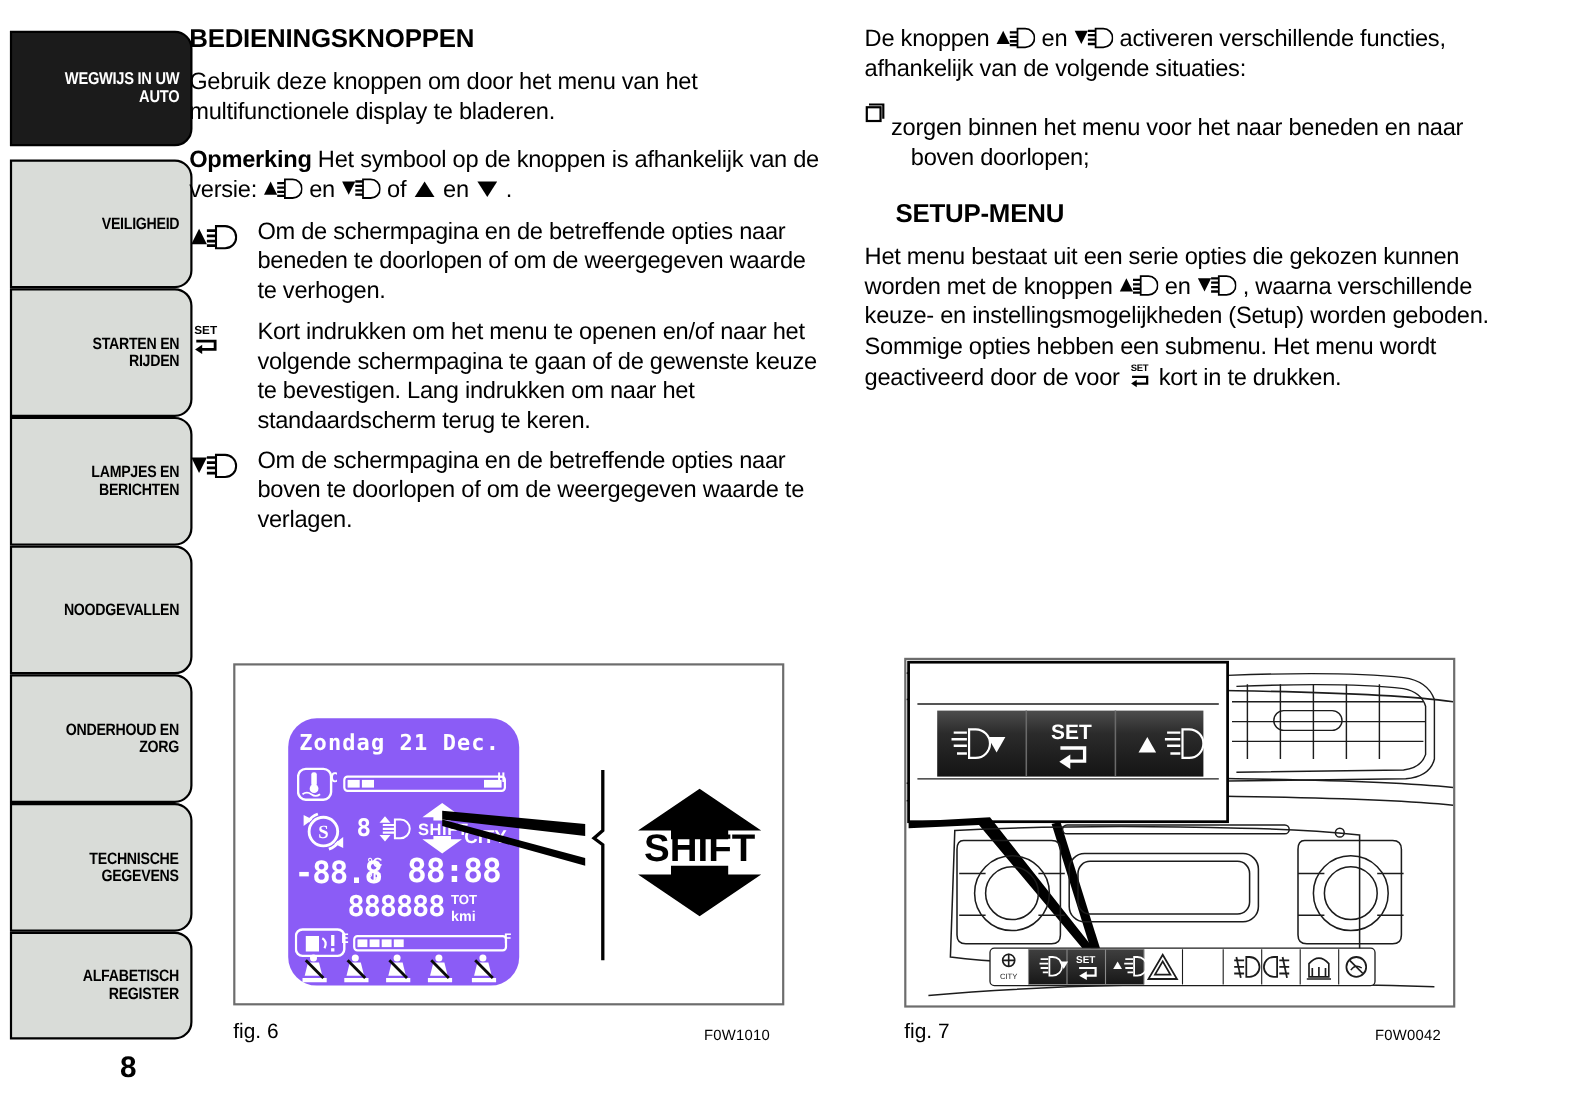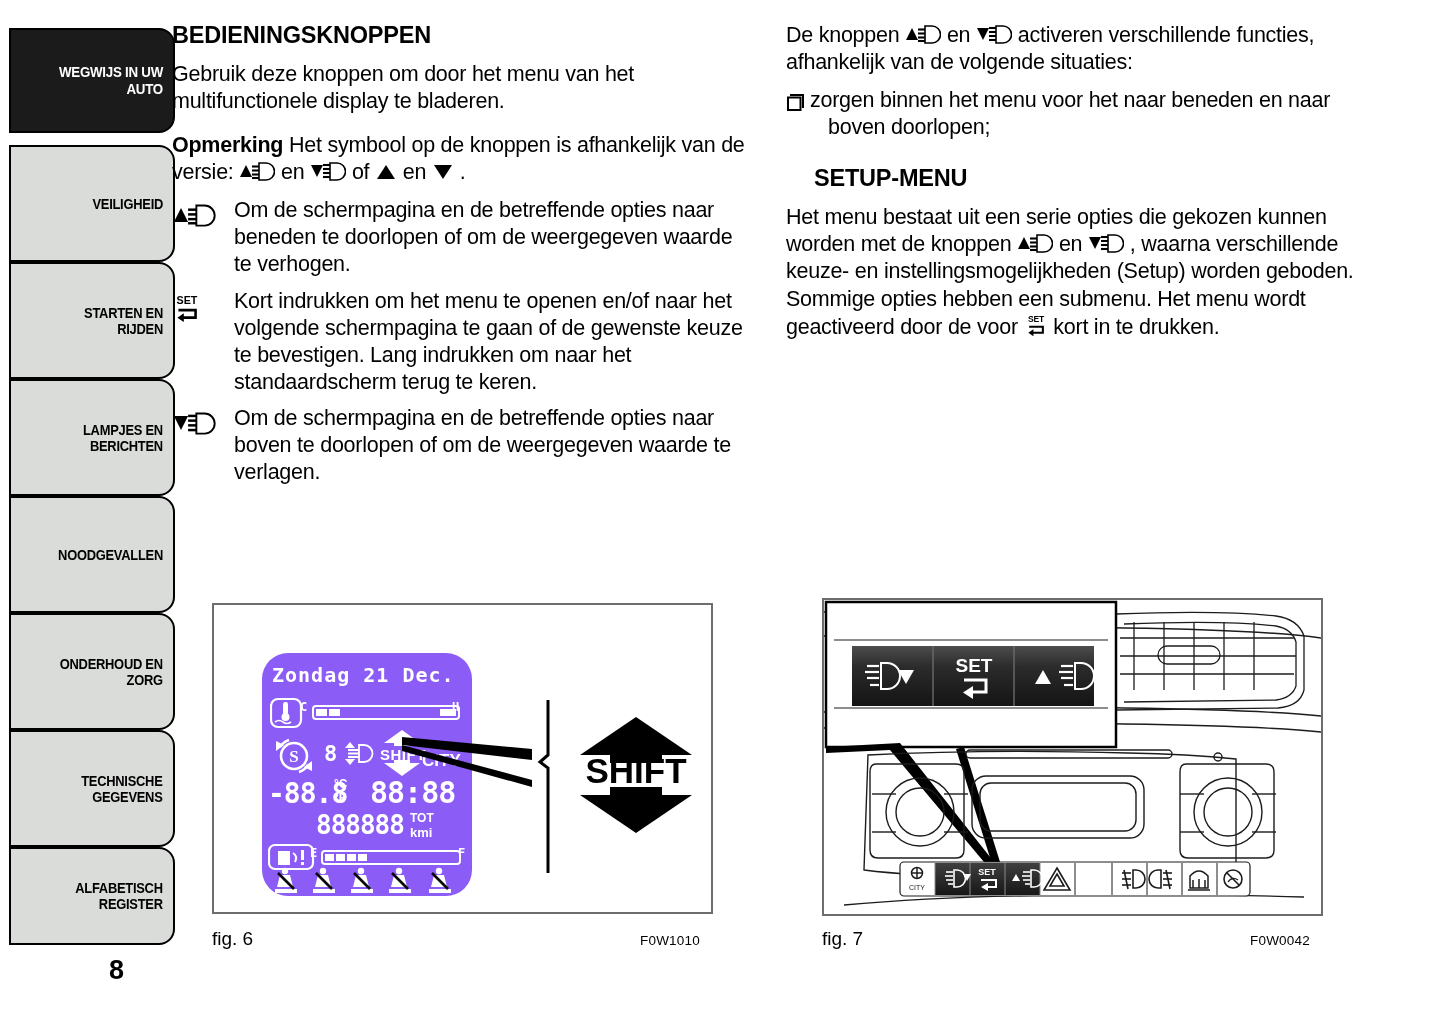--- a/index.html
+++ b/index.html
@@ -48,21 +48,21 @@
   b.lead{font-weight:bold;}
 
   
   .sym-row{display:flex;margin:0 6px 9px 0;align-items:flex-start;}
   .sym-row .sym-cell{width:62px;flex:0 0 62px;padding-top:5px;text-align:left;}
   .sym-row .sym-text{font-size:21.5px;line-height:1.26;letter-spacing:-0.25px;}
 
   
   .cb-row{display:flex;margin:0 0 10px 0;align-items:flex-start;}
   .cb-row .cb-cell{width:24px;flex:0 0 24px;padding-top:6px;}
-  .cb-row .cb-text{font-size:21.5px;line-height:1.26;letter-spacing:-0.25px;}
+  .cb-row .cb-text{font-size:21.5px;line-height:1.26;letter-spacing:-0.25px;margin-top:16px;}
   .cb-text .ind{display:block;padding-left:18px;text-indent:-18px;}
 
   svg.ic{display:inline-block;vertical-align:-3px;}
 
   
   .figbox{position:absolute;border:2px solid #6d6d6d;background:#fff;box-sizing:border-box;}
   #fig6box{left:212px;top:603px;width:501px;height:311px;}
   #fig7box{left:822px;top:598px;width:501px;height:318px;}
   .figcap{position:absolute;font-size:19px;}
   .figcode{position:absolute;font-size:13.5px;font-weight:normal;letter-spacing:0.2px;}

